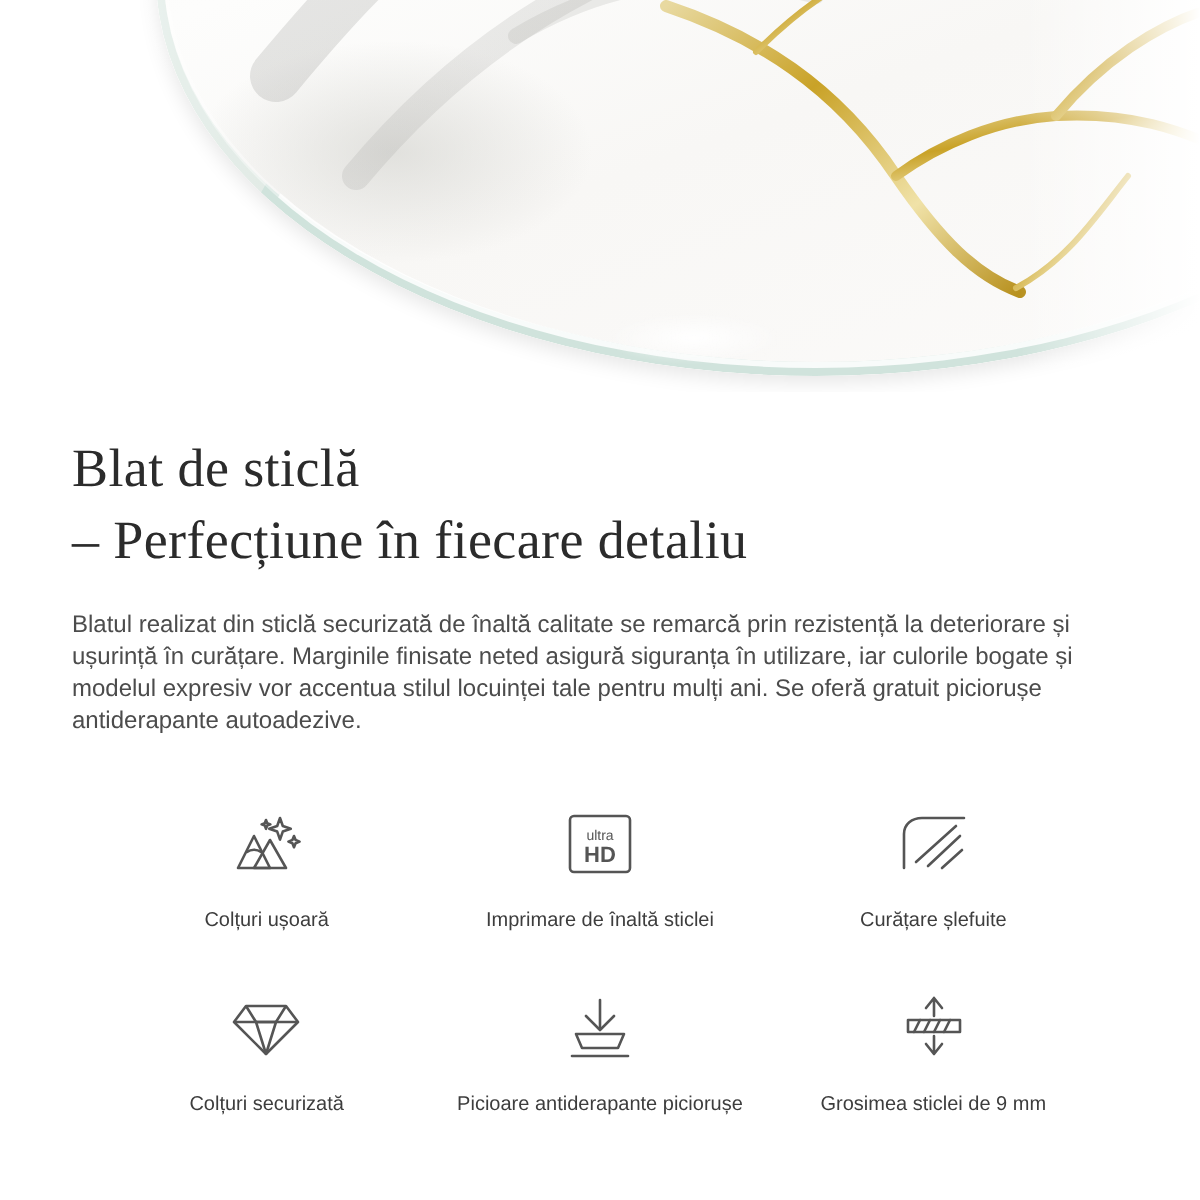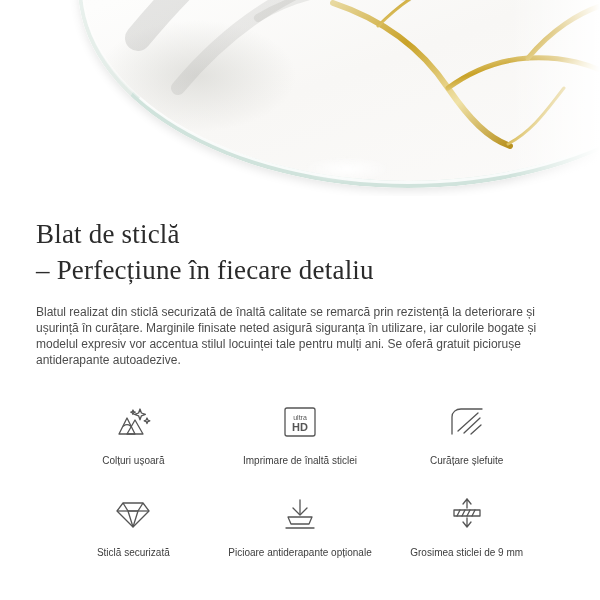--- a/index.html
+++ b/index.html
@@ -224,33 +224,33 @@
       <div class="feature">
         <div class="feature-icon">
           <svg width="38" height="32" viewBox="0 0 38 32" fill="none" stroke="#555" stroke-width="1.3" stroke-linejoin="round">
             <path d="M9 5 L29 5 L35 13 L19 29 L3 13 Z"></path>
             <path d="M3 13 L35 13"></path>
             <path d="M9 5 L14 13 L19 29"></path>
             <path d="M29 5 L24 13 L19 29"></path>
             <path d="M14 13 L24 13"></path>
           </svg>
         </div>
-        <div class="feature-label">Sticlă securizată</div>
+        <div class="feature-label">Colțuri securizată</div>
       </div>
 
       <div class="feature">
         <div class="feature-icon">
           <svg width="40" height="34" viewBox="0 0 40 34" fill="none" stroke="#555" stroke-width="1.3" stroke-linecap="round" stroke-linejoin="round">
             <path d="M20 3 L20 17"></path>
             <path d="M13 11 L20 18 L27 11"></path>
             <path d="M8 20 L32 20 L29 27 L11 27 Z"></path>
             <path d="M6 31 L34 31"></path>
           </svg>
         </div>
-        <div class="feature-label">Picioare antiderapante opționale</div>
+        <div class="feature-label">Picioare antiderapante piciorușe</div>
       </div>
 
       <div class="feature">
         <div class="feature-icon">
           <svg width="36" height="34" viewBox="0 0 36 34" fill="none" stroke="#555" stroke-width="1.3" stroke-linecap="round" stroke-linejoin="round">
             <path d="M18 2 L14 7 M18 2 L22 7 M18 2 L18 11"></path>
             <path d="M18 30 L14 25 M18 30 L22 25 M18 30 L18 21"></path>
             <rect x="5" y="13" width="26" height="6"></rect>
             <path d="M8 19 L11 13 M13 19 L16 13 M18 19 L21 13 M23 19 L26 13"></path>
           </svg>

